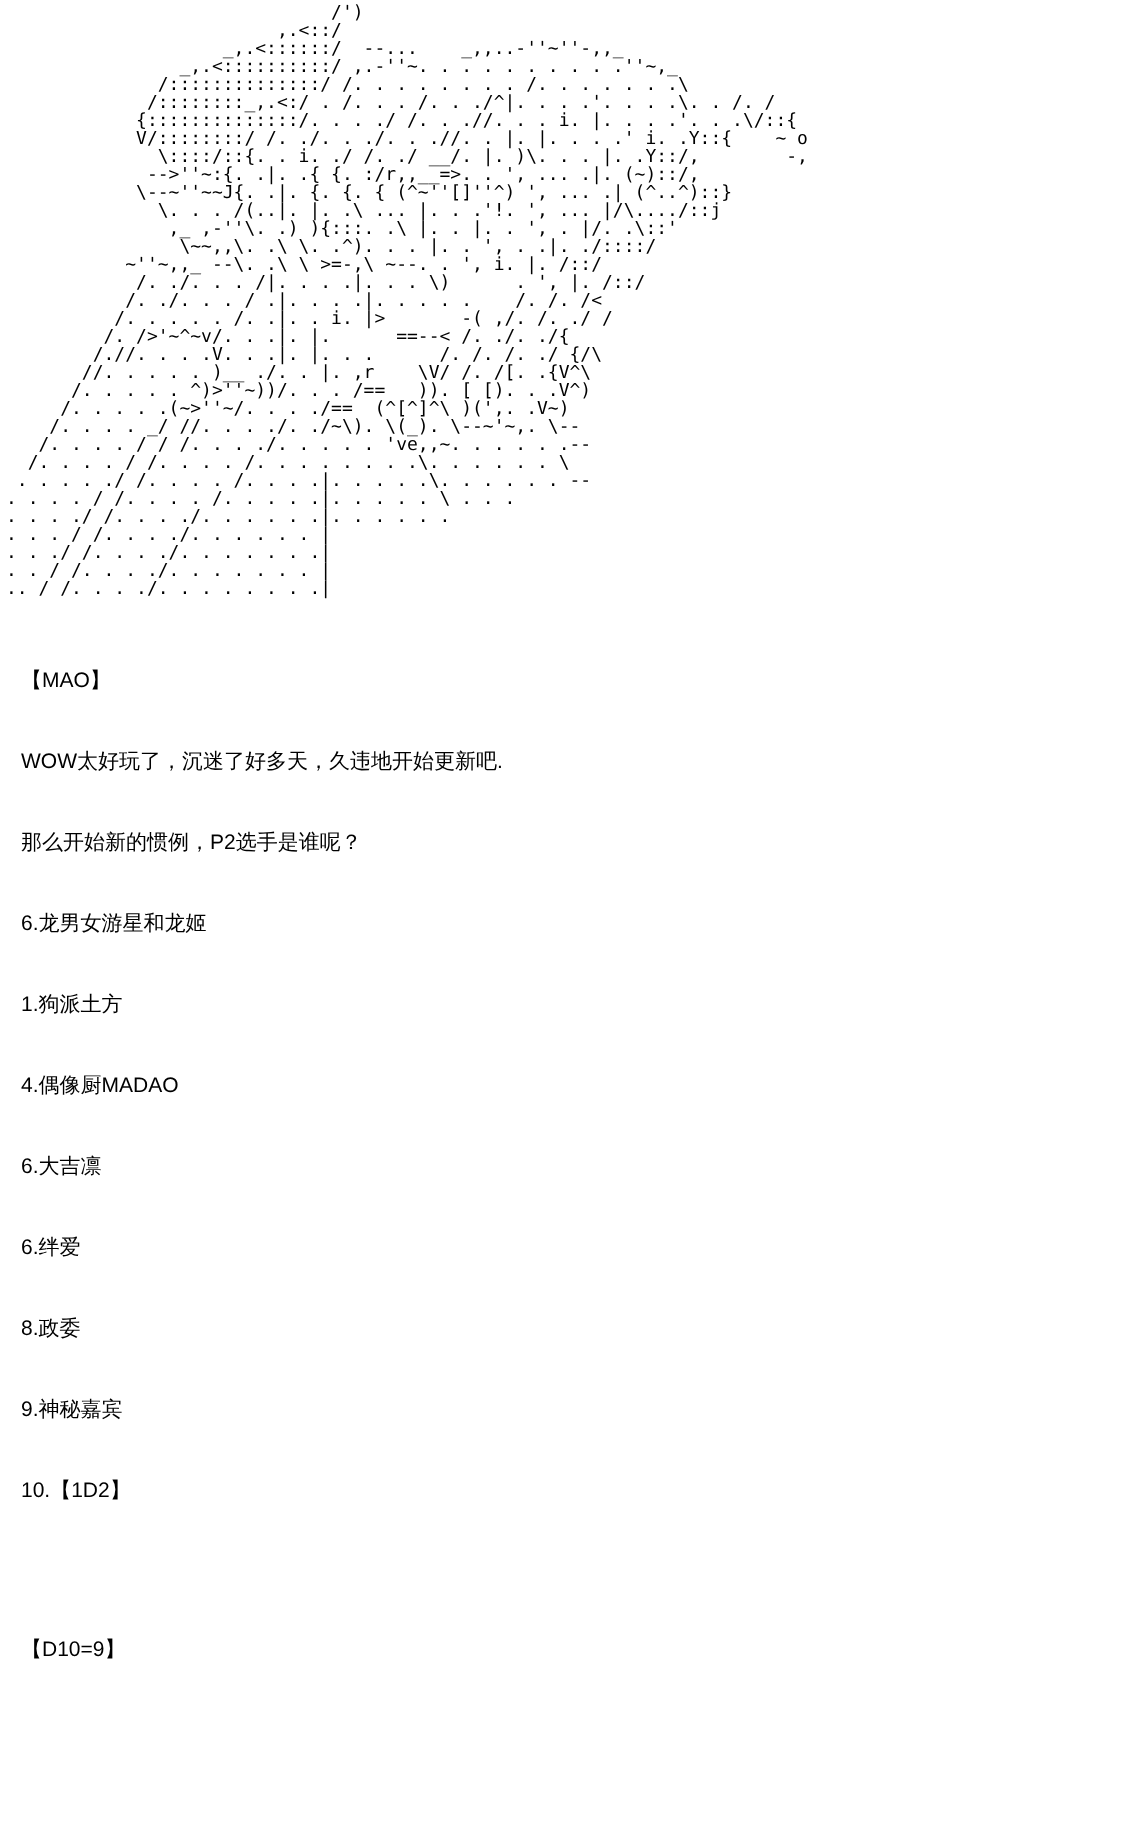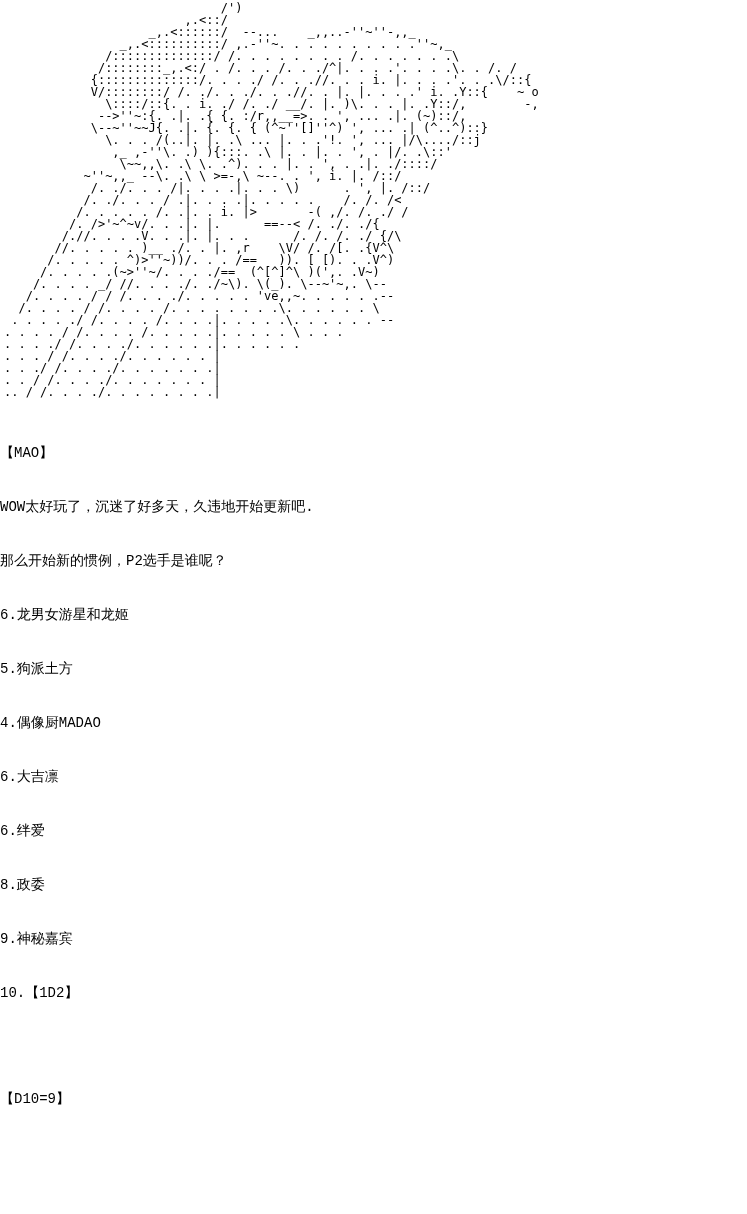--- a/index.html
+++ b/index.html
@@ -24,24 +24,23 @@
     line-height: 12px;
     letter-spacing: 0;
     margin: 0;
     padding: 2px 0 0 4px;
     white-space: pre;
     color: #000000;
   }
   .textblock {
     font-size: 14px;
     line-height: 18px;
-    padding-left: 0;
+    padding-left: 14px;
     white-space: pre-wrap;
     color: #000000;
-    font-family: Liberation Mono, monospace;
   }
   .textblock div { white-space: pre; }
   .mao-block   { margin-top: 10px; }
   .d10-block   { margin-top: 16px; }
 </style>
 </head>
 <body>
 
 <div class="page">
 
@@ -77,21 +76,21 @@
 . . . / /. . . ./. . . . . . |
 . . ./ /. . . ./. . . . . . .|
 . . / /. . . ./. . . . . . . |
 .. / /. . . ./. . . . . . . .|</pre>
 
   <div class="textblock mao-block">
     <div>【MAO】</div>
     <div>WOW太好玩了，沉迷了好多天，久违地开始更新吧.</div>
     <div>那么开始新的惯例，P2选手是谁呢？</div>
     <div>6.龙男女游星和龙姬</div>
-    <div>5.狗派土方</div>
+    <div>1.狗派土方</div>
     <div>4.偶像厨MADAO</div>
     <div>6.大吉凛</div>
     <div>6.绊爱</div>
     <div>8.政委</div>
     <div>9.神秘嘉宾</div>
     <div>10.【1D2】</div>
   </div>
 
   <div class="textblock d10-block">
     <div>【D10=9】</div>

